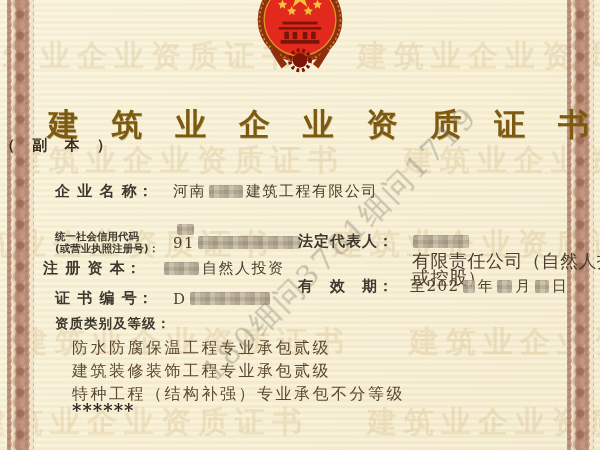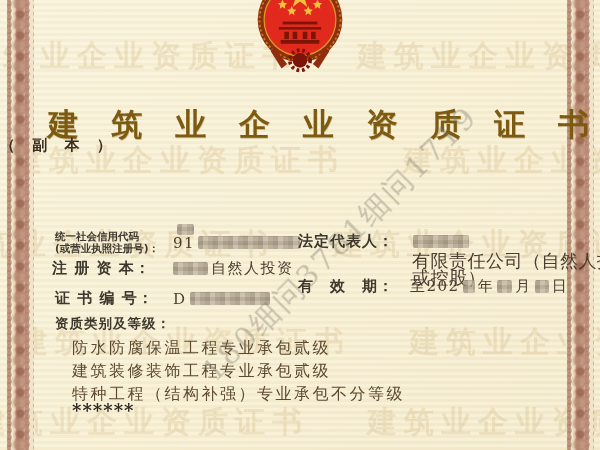--- a/index.html
+++ b/index.html
@@ -127,34 +127,40 @@
 
     <circle cx="50" cy="84" r="11" fill="none" stroke="#7c1507" stroke-width="4" stroke-dasharray="3 3"></circle>
     <circle cx="50" cy="84" r="8" fill="#7c1507"></circle>
     <path d="M22,70 L36,88 L30,93 L18,74 Z" fill="#8f2e0e"></path>
     <path d="M78,70 L64,88 L70,93 L82,74 Z" fill="#8f2e0e"></path>
   </svg>
 
   <div class="title">建 筑 业 企 业 资 质 证 书</div>
   <div class="subtitle">（ 副 本 ）</div>
 
+  <div class="frow" style="left:55px;top:182px">
+    <span class="lbl w">企 业 名 称：</span>
+    <span class="val">河南</span>
+    <span class="mz" style="width:34px"></span>
+    <span class="val">建筑工程有限公司</span>
+  </div>
 
   <span class="mz" style="position:absolute;left:174px;top:224px;width:17px;height:11px"></span>
 
   <div class="frow" style="left:55px;top:231px">
     <span class="lbl-small"><span>统一社会信用代码</span><br><span>(或营业执照注册号)：</span></span>
     <span class="val">91</span>
     <span class="mz" style="width:102px"></span>
   </div>
   <div class="frow" style="left:298px;top:232px">
     <span class="lbl r">法定代表人：</span>
     <span class="mz" style="width:56px"></span>
   </div>
 
-  <div class="frow" style="left:52px;top:259px">
+  <div class="frow" style="left:43px;top:259px">
     <span class="lbl w">注 册 资 本：</span>
     <span class="mz" style="width:35px"></span>
     <span class="val">自然人投资</span>
   </div>
   <div class="val2" style="position:absolute;left:412px;top:252px"><span>有限责任公司（自然人投资</span><br><span>或控股）</span></div>
 
   <div class="frow" style="left:55px;top:289px">
     <span class="lbl w">证 书 编 号：</span>
     <span class="val">D</span>
     <span class="mz" style="width:80px"></span>

